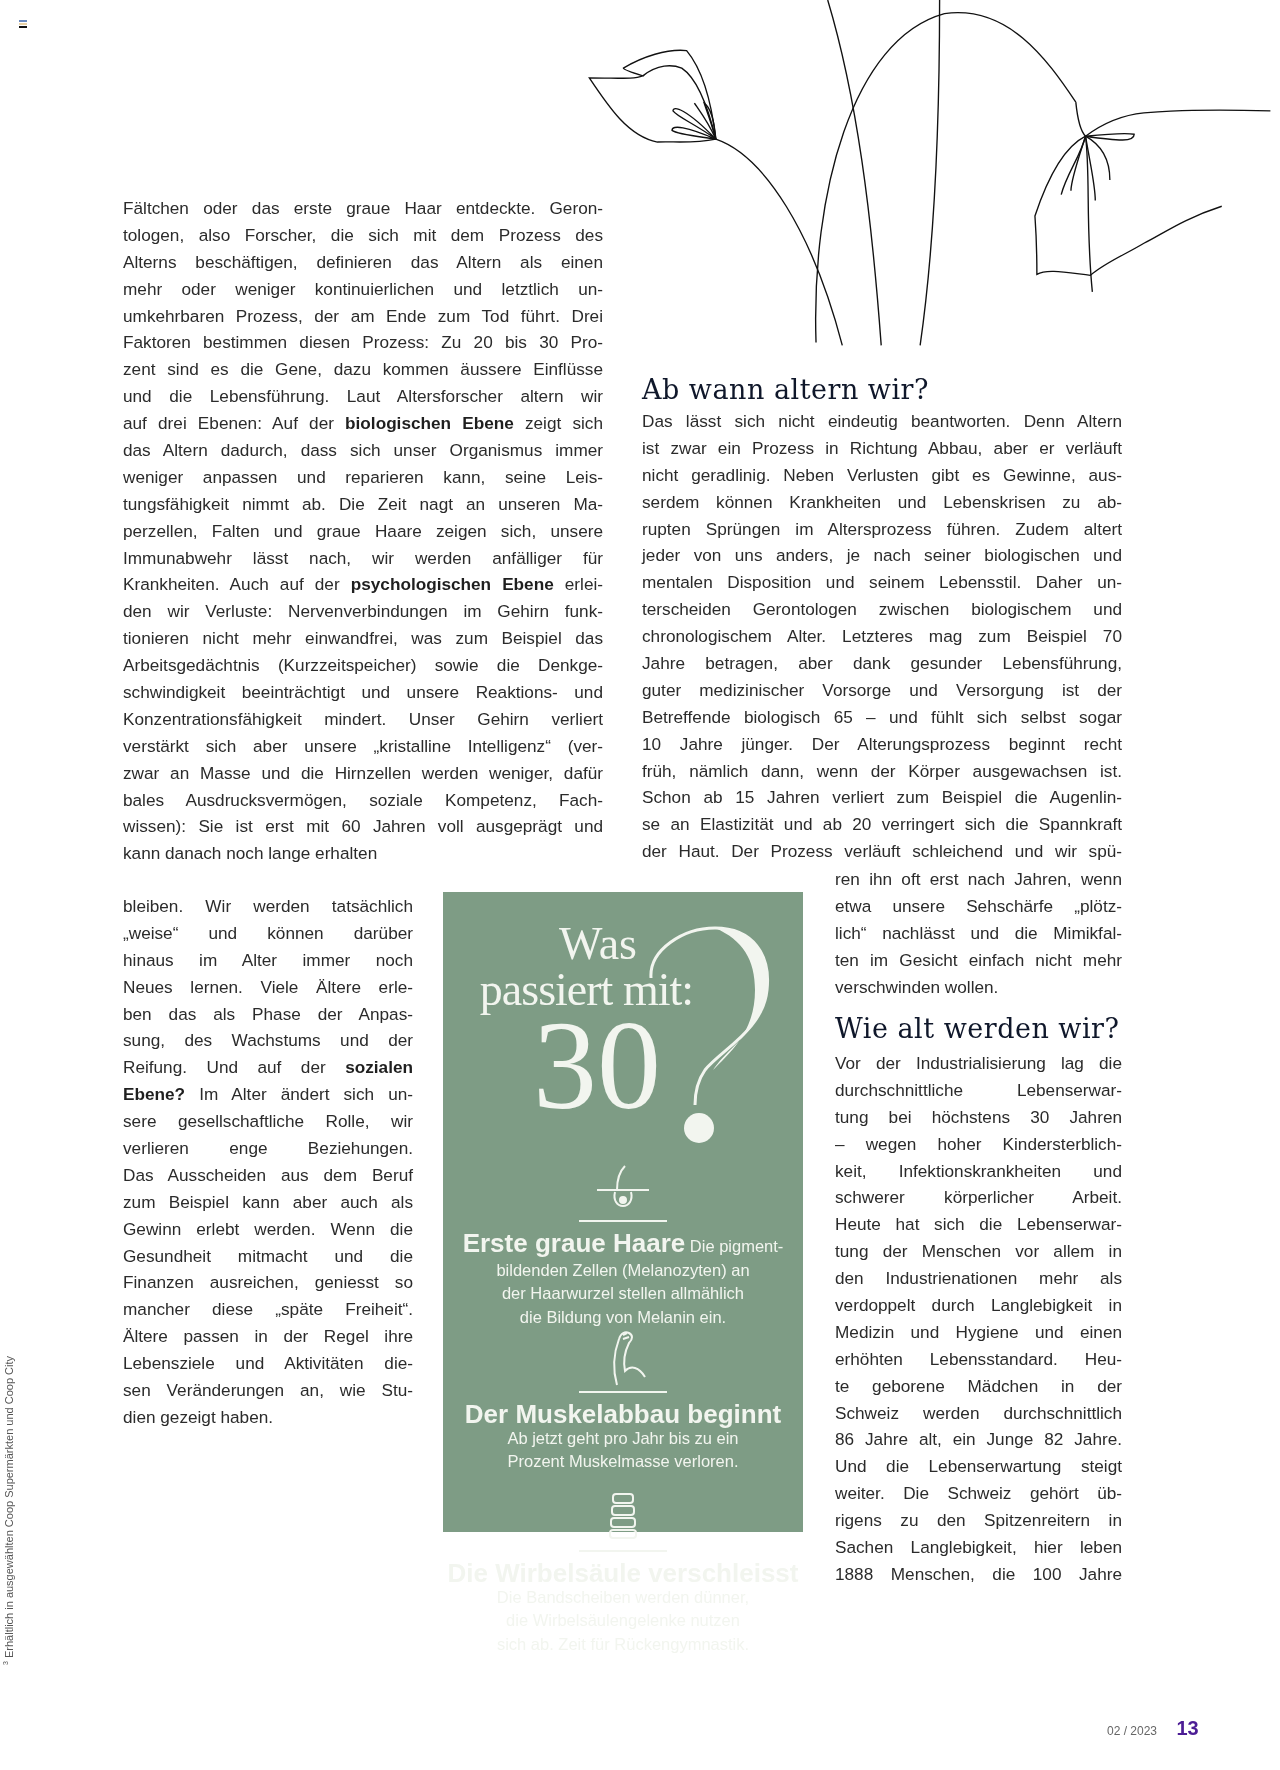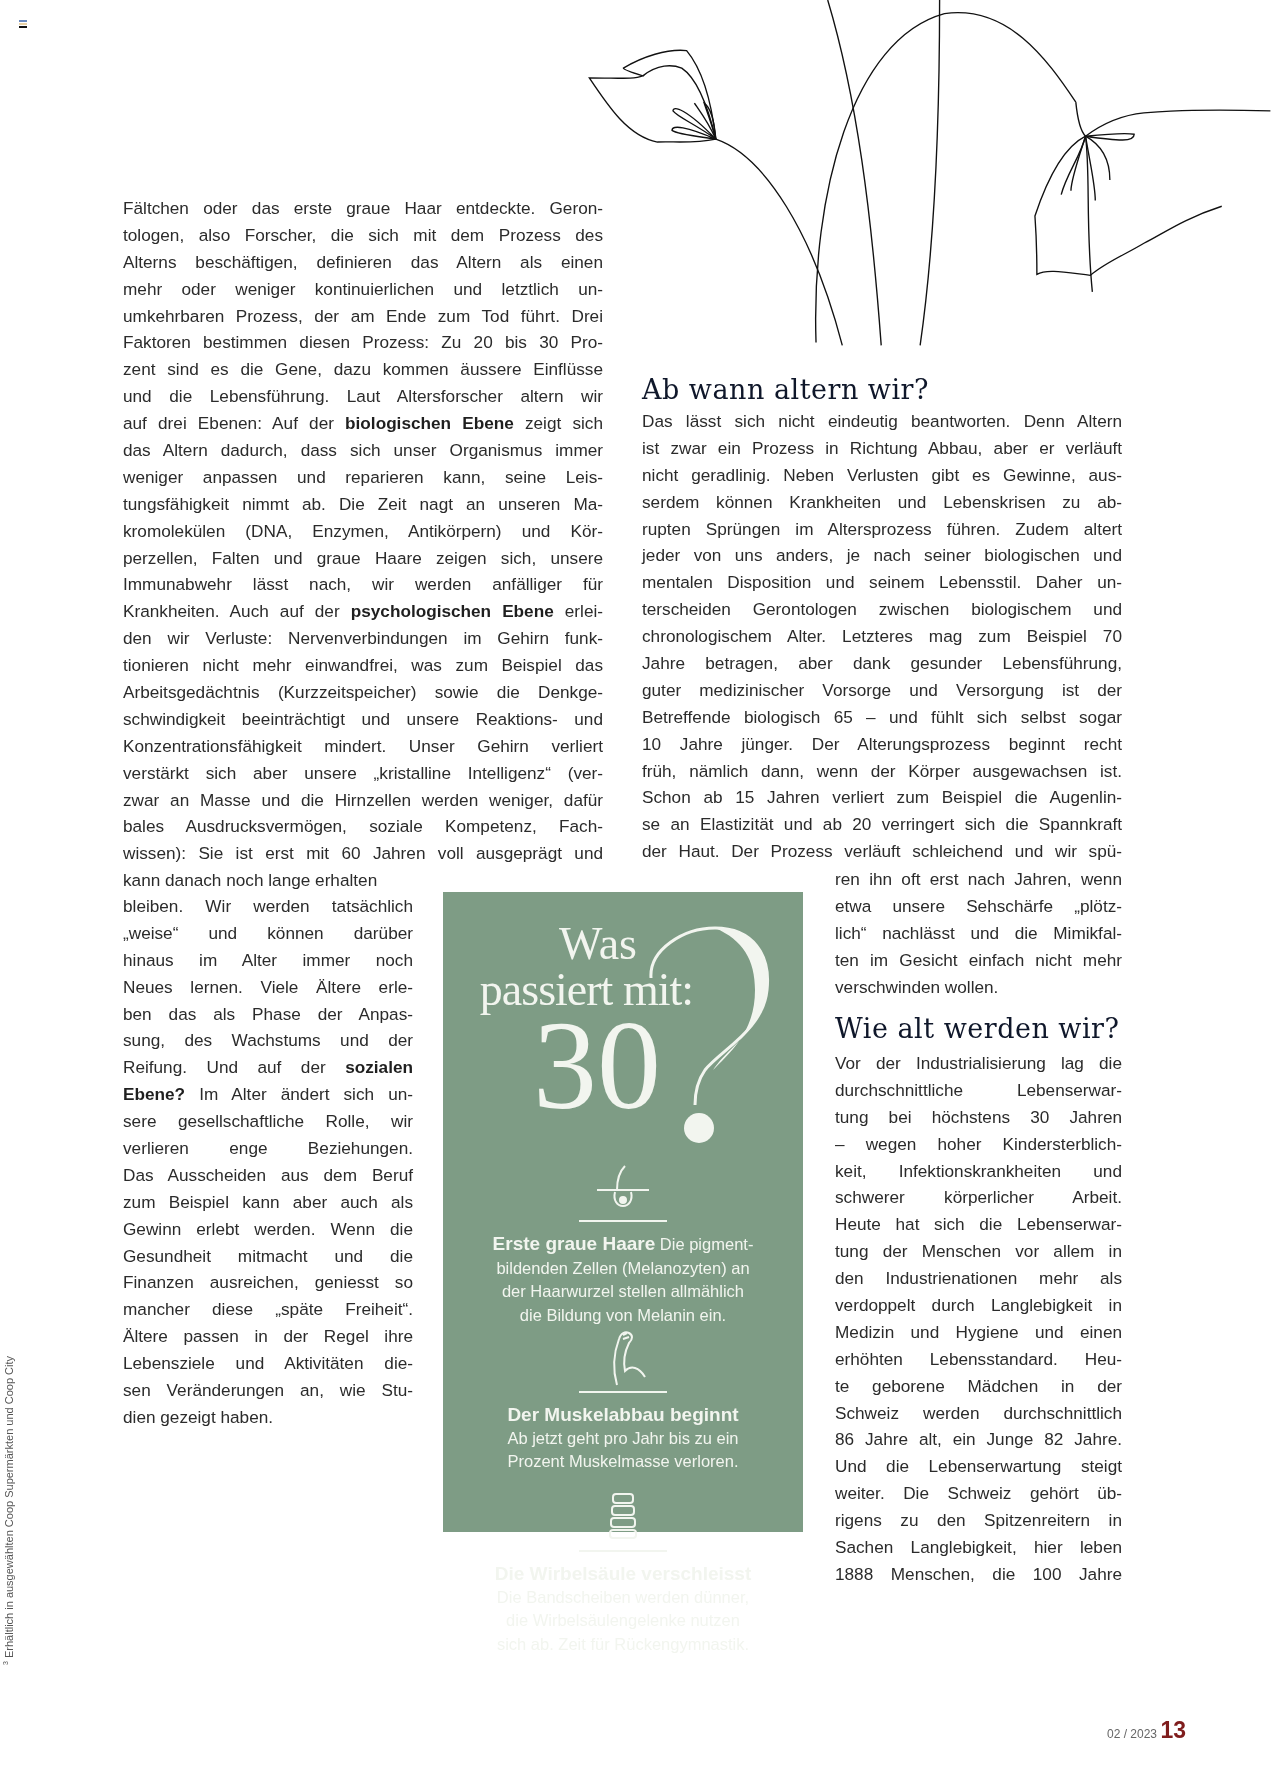--- a/index.html
+++ b/index.html
@@ -26,25 +26,25 @@
   .right-narrow2 { left: 835px; top: 1050px; width: 287px; }
   .greenbox { position: absolute; left: 443px; top: 892px; width: 360px; height: 640px; background: #7e9c85; color: #f2f5ef; }
   .gb-title1 { position: absolute; left: 0; width: 310px; text-align: center; top: 28px;
                font-family: "Liberation Serif", "DejaVu Serif", serif; font-size: 46px; line-height: 48px; }
   .gb-title2 { position: absolute; left: 0; width: 250px; text-align: right; top: 74px;
                font-family: "Liberation Serif", "DejaVu Serif", serif; font-size: 46px; line-height: 48px; letter-spacing: -1px; }
   .gb-number { position: absolute; left: 90px; top: 108px; font-family: "Liberation Serif", "DejaVu Serif", serif;
                font-size: 128px; line-height: 130px; font-weight: normal; }
   .gb-qmark { position: absolute; left: 200px; top: 28px; width: 130px; height: 230px; }
   .item { position: absolute; left: 0; width: 360px; text-align: center; font-size: 16.5px; line-height: 23.5px; }
-  .item .title { font-size: 19px; font-weight: bold; }
+  .item .title { font-size: 26px; font-weight: bold; }
   .item-icon { display: block; margin: 0 auto; }
   .divider { width: 88px; height: 2px; background: #f2f5ef; margin: 0 auto 10px auto; }
   .footer { position: absolute; left: 1107px; top: 1717px; font-size: 12px; color: #666; }
-  .footer .pg { font-size: 23px; font-weight: bold; color: #7f1d1d; margin-left: 0; }
+  .footer .pg { font-size: 20px; font-weight: bold; color: #4c1d95; margin-left: 16px; }
 </style>
 </head>
 <body>
 
 <div class="flag">
   <span style="background:#6a8ac0"></span>
   <span style="background:#e9d2a6"></span>
   <span style="background:#111"></span>
 </div>
 
@@ -85,21 +85,20 @@
   <span class="line">Alterns beschäftigen, definieren das Altern als einen</span>
   <span class="line">mehr oder weniger kontinuierlichen und letztlich un-</span>
   <span class="line">umkehrbaren Prozess, der am Ende zum Tod führt. Drei</span>
   <span class="line">Faktoren bestimmen diesen Prozess: Zu 20 bis 30 Pro-</span>
   <span class="line">zent sind es die Gene, dazu kommen äussere Einflüsse</span>
   <span class="line">und die Lebensführung. Laut Altersforscher altern wir</span>
   <span class="line"><span>auf drei Ebenen: Auf der </span><b>biologischen Ebene</b><span> zeigt sich</span></span>
   <span class="line">das Altern dadurch, dass sich unser Organismus immer</span>
   <span class="line">weniger anpassen und reparieren kann, seine Leis-</span>
   <span class="line">tungsfähigkeit nimmt ab. Die Zeit nagt an unseren Ma-</span>
-  <span class="line">kromolekülen (DNA, Enzymen, Antikörpern) und Kör-</span>
   <span class="line">perzellen, Falten und graue Haare zeigen sich, unsere</span>
   <span class="line">Immunabwehr lässt nach, wir werden anfälliger für</span>
   <span class="line"><span>Krankheiten. Auch auf der </span><b>psychologischen Ebene</b><span> erlei-</span></span>
   <span class="line">den wir Verluste: Nervenverbindungen im Gehirn funk-</span>
   <span class="line">tionieren nicht mehr einwandfrei, was zum Beispiel das</span>
   <span class="line">Arbeitsgedächtnis (Kurzzeitspeicher) sowie die Denkge-</span>
   <span class="line">schwindigkeit beeinträchtigt und unsere Reaktions- und</span>
   <span class="line">Konzentrationsfähigkeit mindert. Unser Gehirn verliert</span>
   <span class="line">verstärkt sich aber unsere „kristalline Intelligenz“ (ver-</span>
   <span class="line">zwar an Masse und die Hirnzellen werden weniger, dafür</span>

